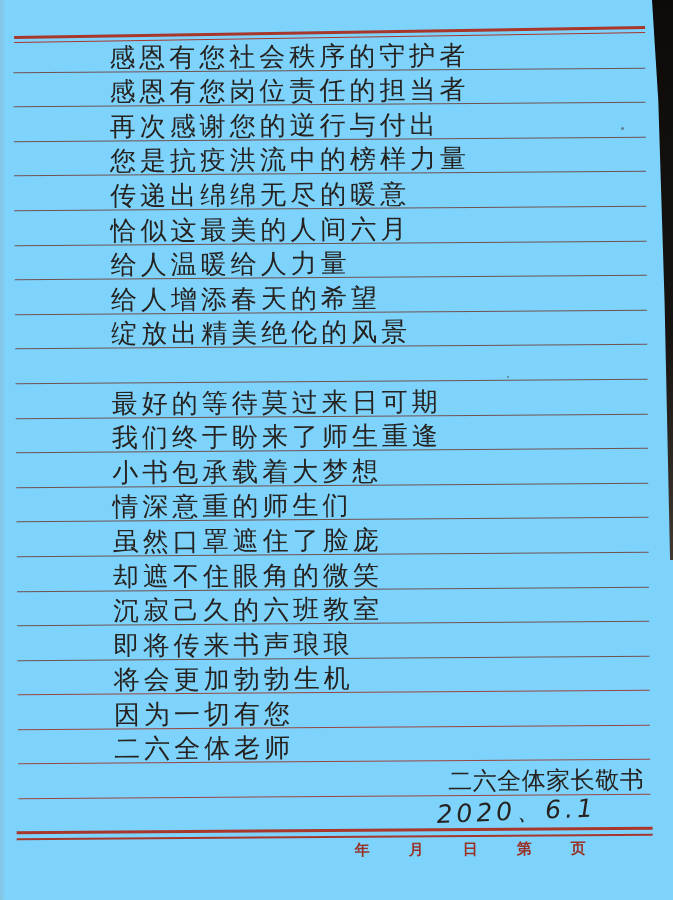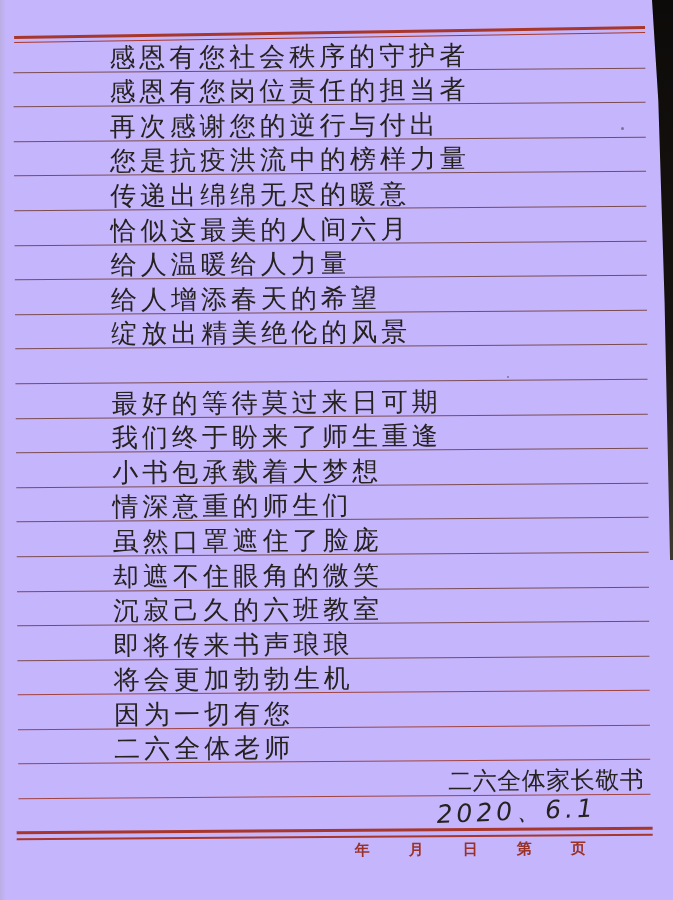--- a/index.html
+++ b/index.html
@@ -4,21 +4,21 @@
 <style>
   html,body{margin:0;padding:0;}
   body{
     width:673px;height:900px;
     background:#ffffff;
     font-family:"DejaVu Sans","Liberation Sans",sans-serif;
     overflow:hidden;
   }
   .sheet{
     position:relative;width:673px;height:900px;
-    background:#c4b5fd;
+    background:#7dd3fc;
     overflow:hidden;
   }
   .tilt{
     position:absolute;inset:0;
     transform:rotate(-0.4deg);
     transform-origin:50% 50%;
   }
   
   .rule-double{
     position:absolute;left:17px;width:631px;height:3px;

